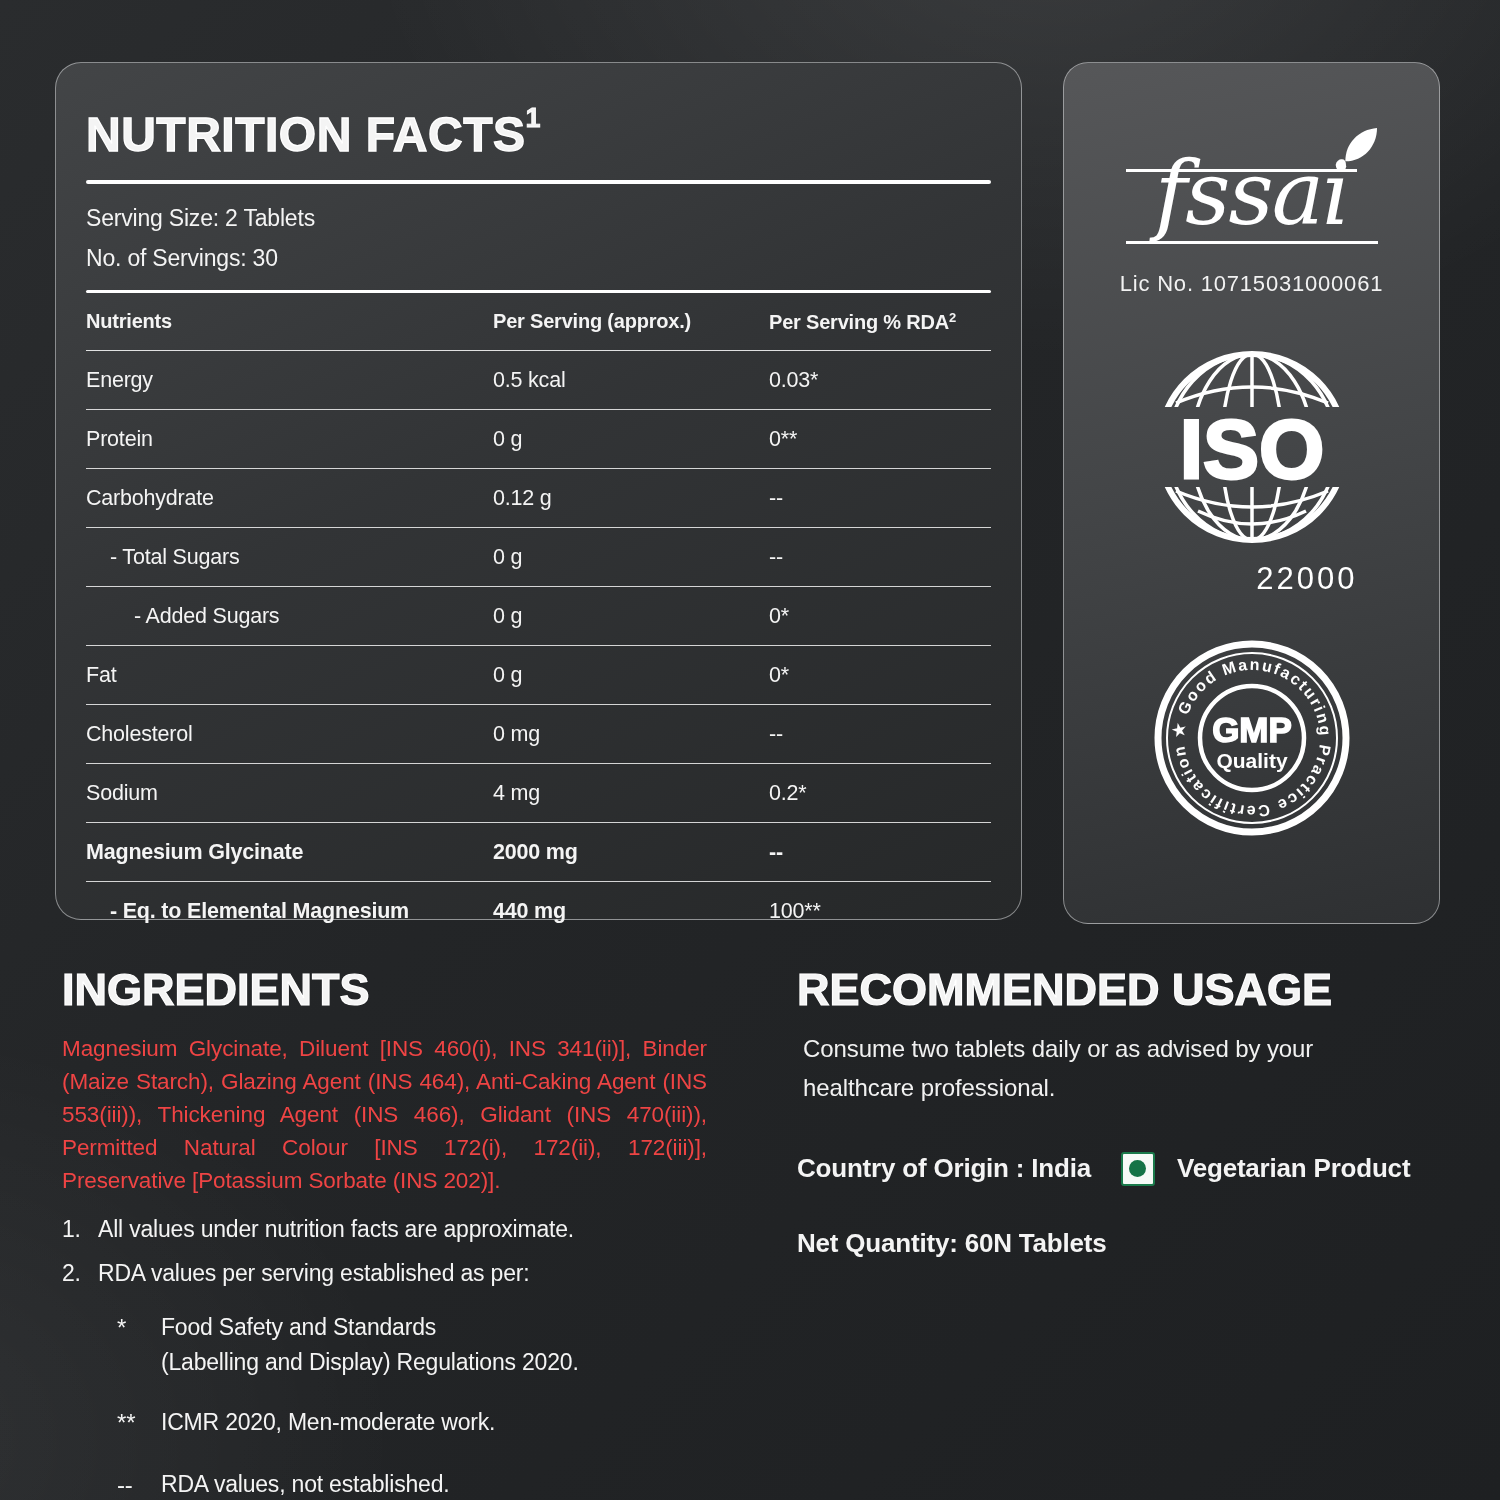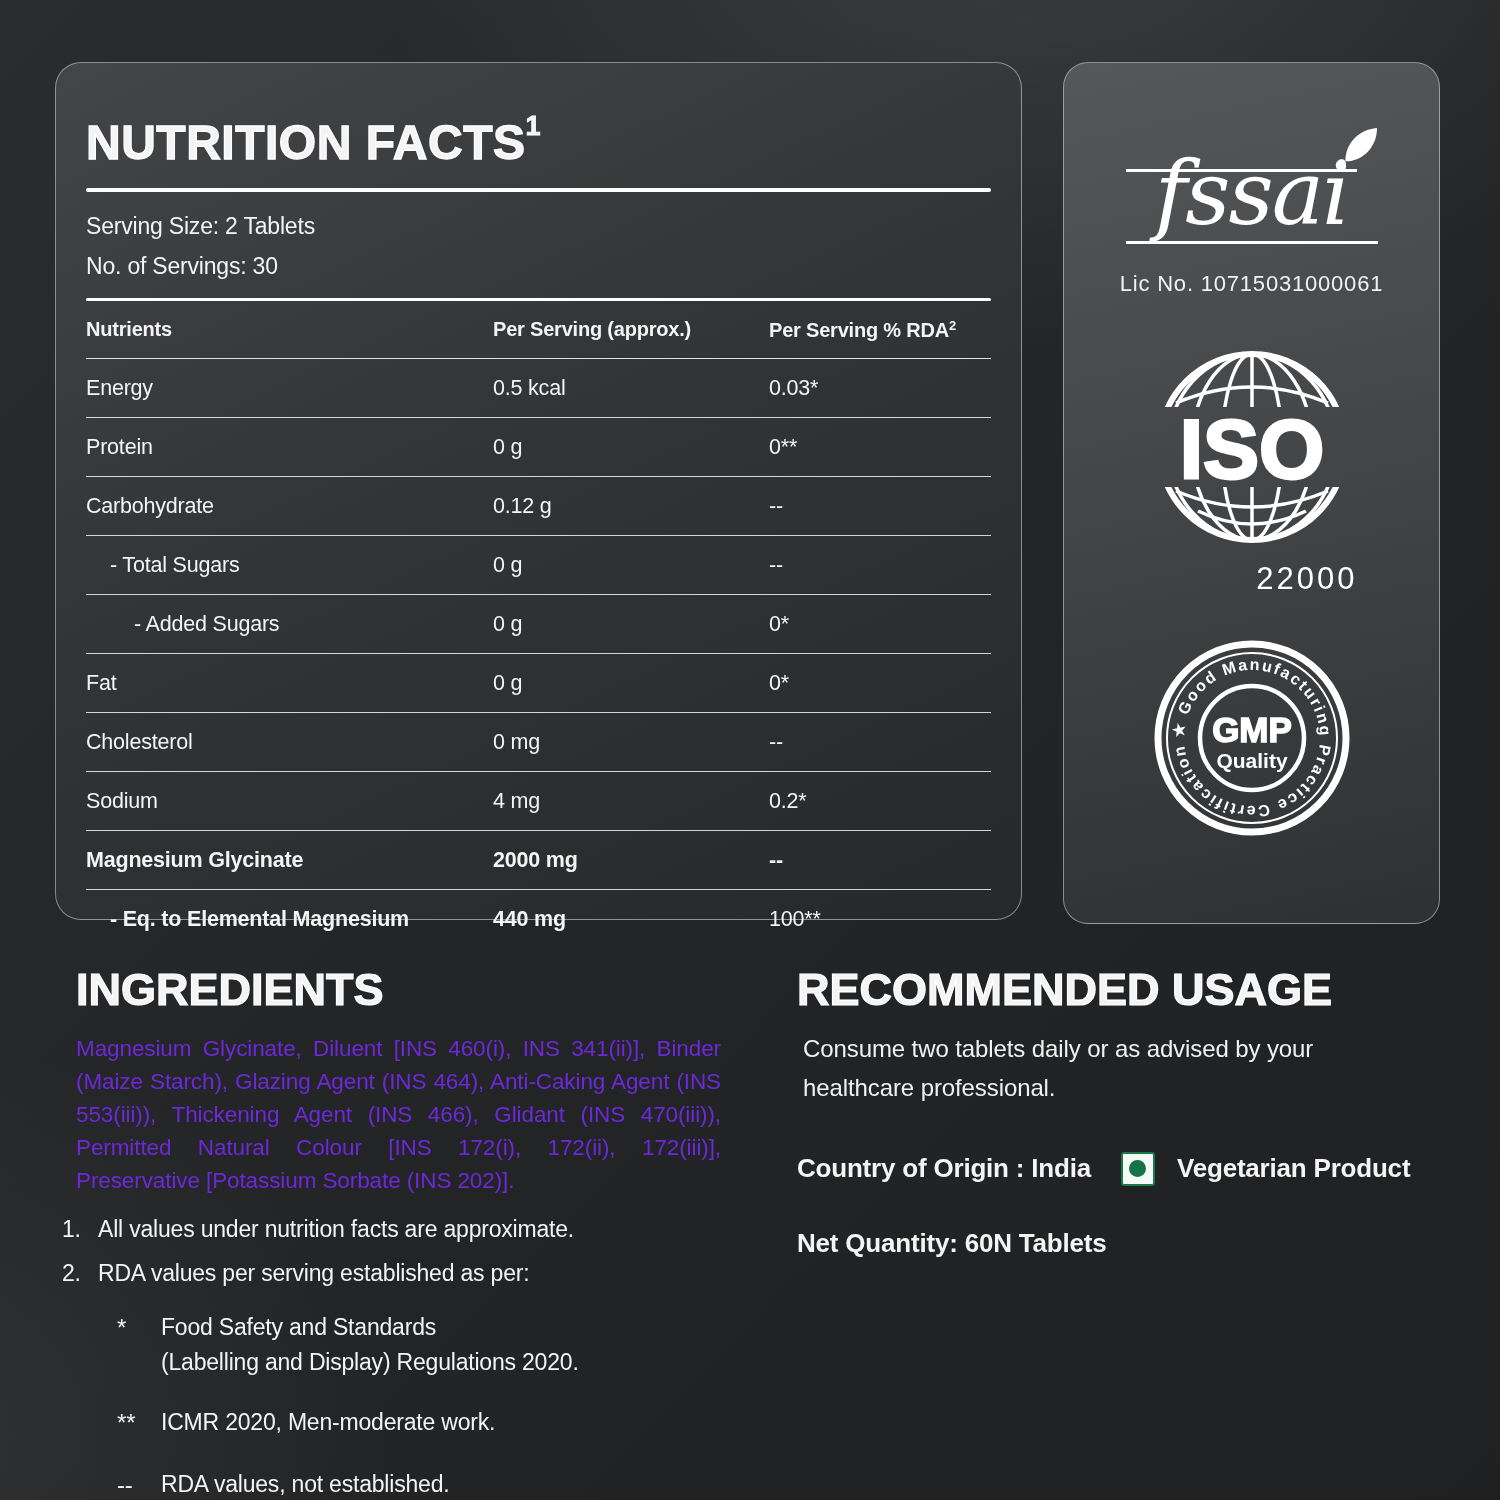--- a/index.html
+++ b/index.html
@@ -15,21 +15,21 @@
     overflow:hidden;
   }
   .panel {
     position:absolute;
     border-radius:26px;
     border:1.5px solid rgba(215,217,219,0.55);
   }
   .panel-left {
     left:55px; top:62px; width:967px; height:858px;
     background:linear-gradient(155deg, #434547 0%, #323436 45%, #262829 100%);
-    padding:12px 30px;
+    padding:4px 30px;
   }
   .panel-right {
     left:1063px; top:62px; width:377px; height:862px;
     background:linear-gradient(168deg, #565759 0%, #434547 48%, #2e3032 100%);
     display:flex; flex-direction:column; align-items:center;border-radius:25px;
   }
   
   .nf-title {
     margin-top:24px;
     font-size:48px; font-weight:800; letter-spacing:0.5px; line-height:54px;
@@ -71,24 +71,24 @@
   .fssai-leaf { position:absolute; right:-4px; top:-16px; width:50px; height:54px; }
   .lic-no { margin-top:12px; font-size:22px; letter-spacing:0.8px; color:#f2f2f2; }
   .iso-wrap { margin-top:44px; text-align:center; }
   .iso-std { margin-top:4px; font-size:31px; letter-spacing:3px; font-weight:400; color:#fff;text-align:right; }
   .gmp-wrap { margin-top:40px; }
   
   .section-heading {
     font-size:45px; font-weight:800; letter-spacing:0;
     -webkit-text-stroke:1.2px #ffffff;
   }
-  .ingredients { position:absolute; left:76px; top:964px; width:645px; }
+  .ingredients { position:absolute; left:62px; top:964px; width:645px; }
   .ingredients p {
     margin-top:16px; font-size:22.5px; line-height:1.47;
-    text-align:justify; color:#6d28d9; letter-spacing:-0.1px;
+    text-align:justify; color:#ef4444; letter-spacing:-0.1px;
   }
   .footnotes { position:absolute; left:62px; top:1214px; width:680px; font-size:23px; letter-spacing:-0.2px; }
   .fn-row { display:flex; margin-bottom:13px; line-height:1.35; }
   .fn-num { width:36px; flex:none; }
   .fn-sub { display:flex; margin-left:55px; margin-top:21px; line-height:1.5; }
   .fn-marker { width:44px; flex:none; font-size:24px; }
   .fn-sub.gap { margin-top:26px; }
   .usage { position:absolute; left:797px; top:964px; width:620px; }
   .usage p { margin:14px 0 0 6px; width:560px; font-size:24px; line-height:1.62; letter-spacing:-0.1px; color:#f1f1f1; }
   .country-row { display:flex; align-items:center; margin-top:44px; }

